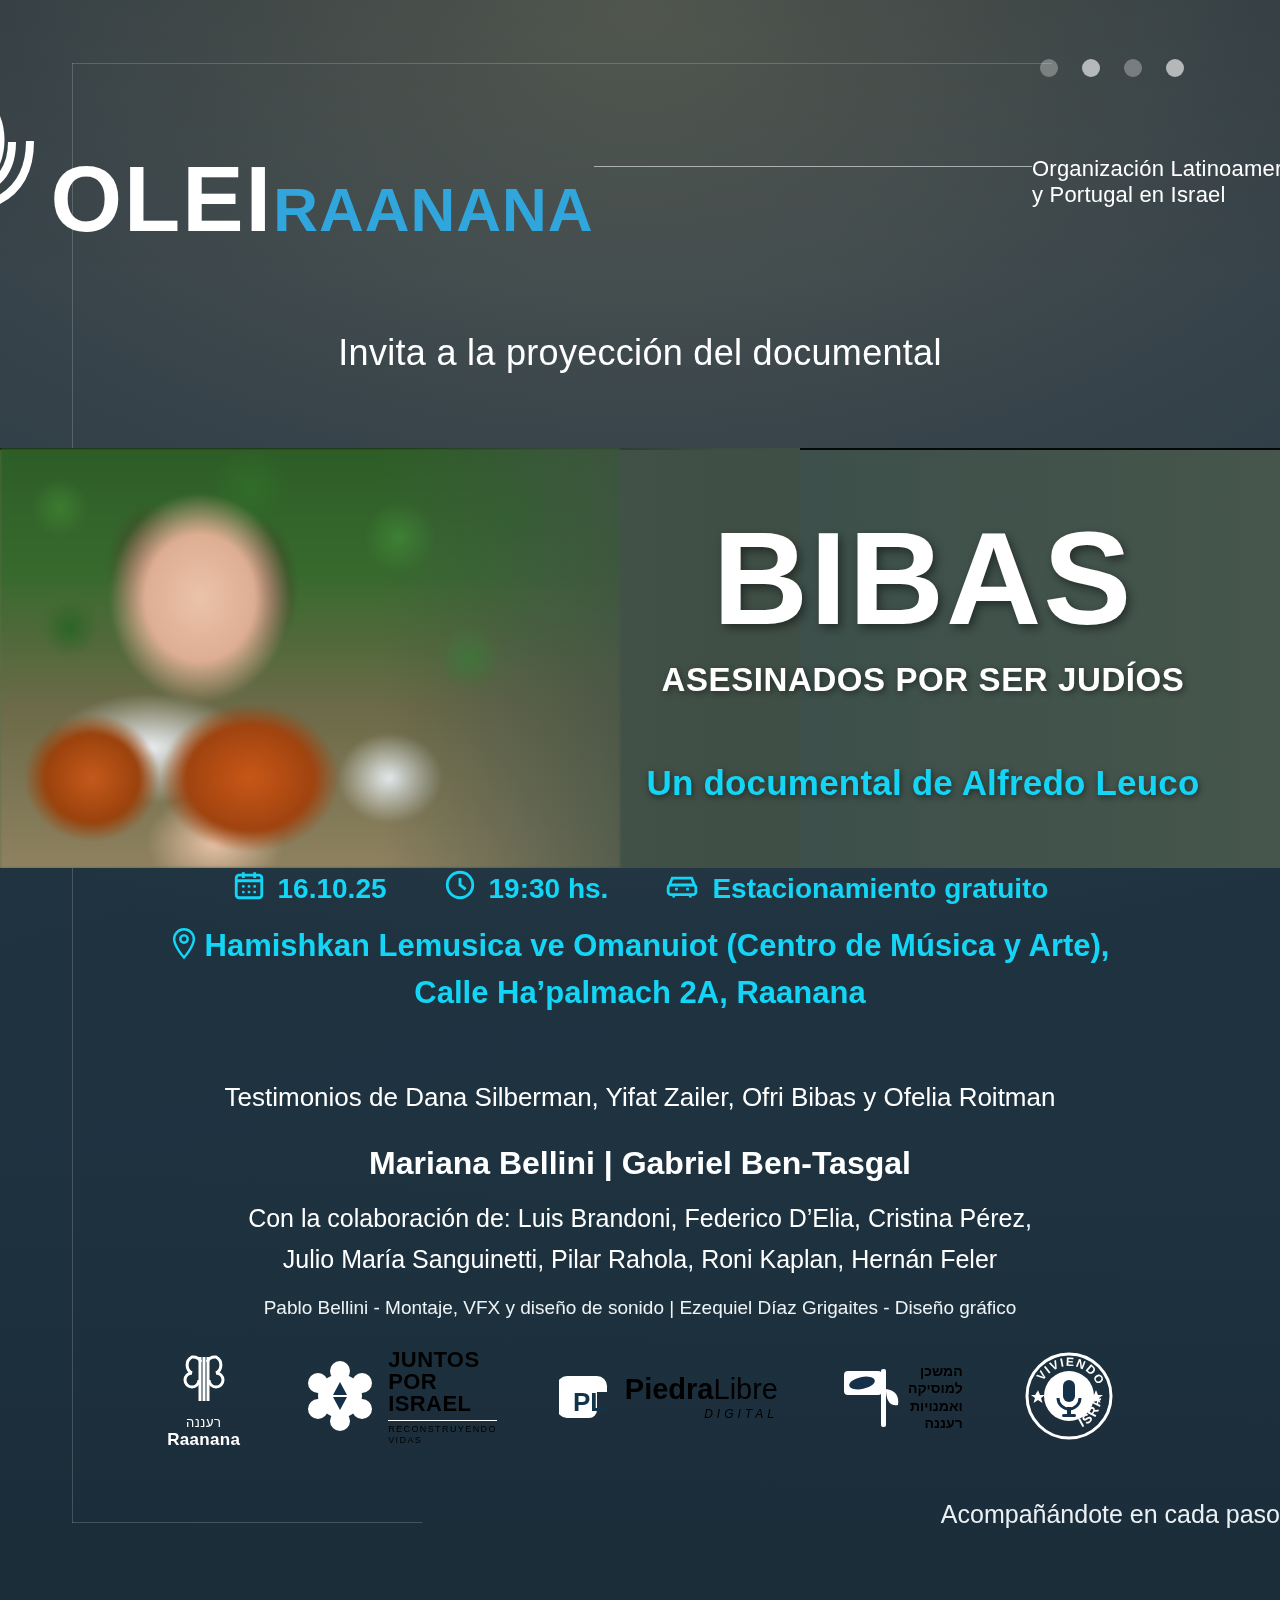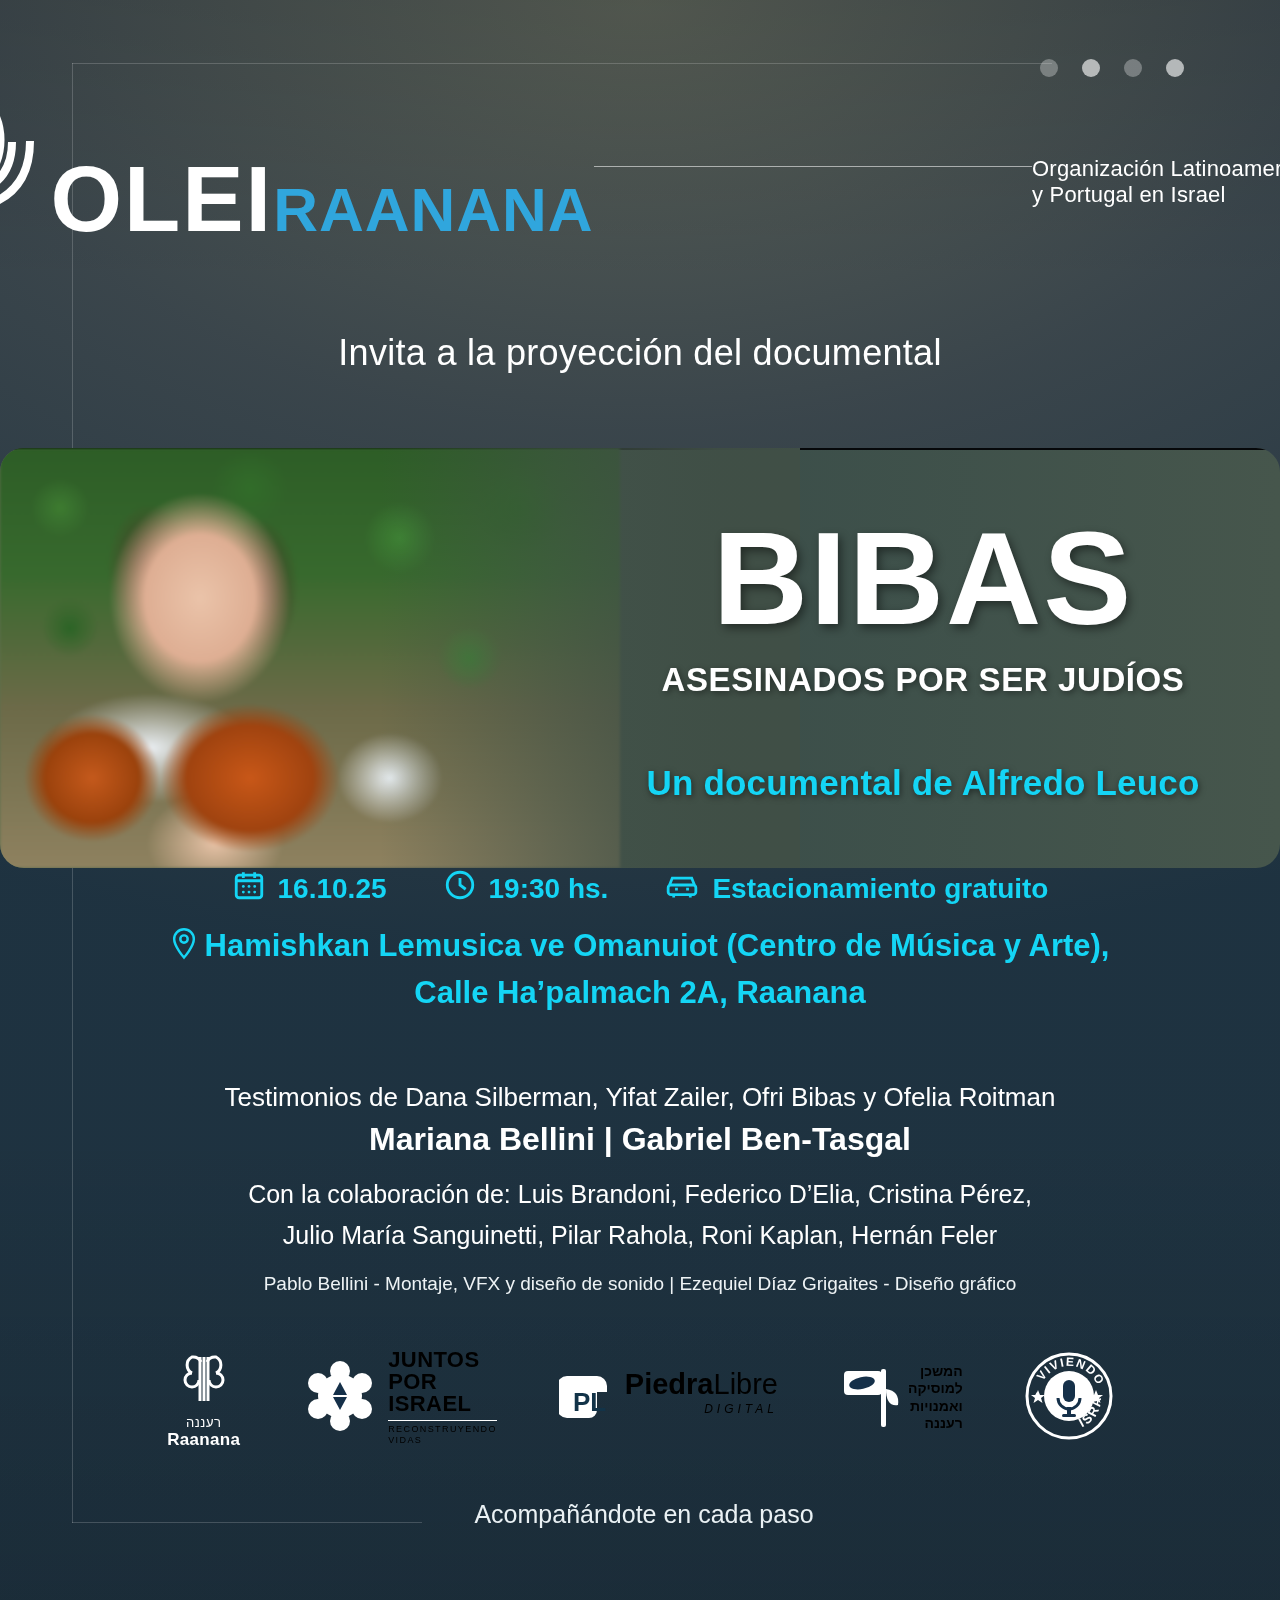--- a/index.html
+++ b/index.html
@@ -50,21 +50,20 @@
   .invite{
     text-align:center; color:#fff; font-size:36px; font-weight:400;
     margin-top:34px; letter-spacing:.3px;
   }
 
   
   .hero{
     position:absolute; left:0; top:448px; width:1280px; height:420px; z-index:3;
     overflow:hidden;
     background:linear-gradient(90deg,#5c6f4d 0%, #4c5f46 18%, #44544a 40%, #3c4f4a 60%, #46564c 100%);
-    border-radius:24px;
   }
   .hero-top-bar{ position:absolute; left:0; right:0; top:-8px; height:10px; background:#06080a; }
   .photo{
     position:absolute; left:0; top:0; width:620px; height:420px;
     background:
       radial-gradient(ellipse 130px 150px at 200px 150px, #e8c3ab 0%, #dcae95 42%, rgba(220,174,149,0) 70%),
       radial-gradient(ellipse 60px 90px at 150px 120px, #4a3526 0%, rgba(74,53,38,0) 72%),
       radial-gradient(ellipse 55px 95px at 258px 140px, #3f2d20 0%, rgba(63,45,32,0) 74%),
       radial-gradient(ellipse 115px 95px at 250px 330px, #c4581c 0%, #9c4412 55%, rgba(156,68,18,0) 78%),
       radial-gradient(ellipse 85px 80px at 92px 330px, #c05a20 0%, #97430f 55%, rgba(151,67,15,0) 80%),
@@ -109,48 +108,48 @@
   .info-item svg{ flex:none; }
   .addr{
     margin-top:16px; text-align:center; color:#14d5f5; font-size:31px; font-weight:700;
     line-height:1.38;
   }
   .addr .pin{ display:inline-block; vertical-align:-4px; margin-right:8px; }
 
   
   .credits{ position:absolute; left:0; right:0; top:1078px; text-align:center; color:#fff; z-index:5; }
   .c1{ font-size:26px; line-height:1.5; }
-  .c2{ font-size:32px; font-weight:700; margin-top:4px; }
+  .c2{ font-size:32px; font-weight:700; margin-top:28px; }
   .c3{ font-size:25px; line-height:1.62; margin-top:16px; }
   .c4{ font-size:19px; margin-top:18px; color:#eef3f5; }
 
   
   .sponsors{
     position:absolute; left:0; right:0; top:1345px; z-index:5;
     display:flex; align-items:center; justify-content:center; gap:62px;
   }
   .sp{ display:flex; flex-direction:column; align-items:center; color:#fff; }
   .sp-raanana-txt{ font-size:13px; letter-spacing:.5px; margin-top:2px; }
   .sp-raanana-name{ font-size:17px; font-weight:700; letter-spacing:.3px; }
   .sp-juntos{ display:flex; align-items:center; gap:10px; }
   .sp-juntos-words{ display:flex; flex-direction:column; line-height:1.02; }
   .sp-juntos-words b{ font-size:22px; font-weight:700; letter-spacing:.4px; }
   .sp-juntos-rule{ height:1px; background:#fff; margin:4px 0 3px; }
   .sp-juntos-small{ font-size:9px; letter-spacing:1.4px; line-height:1.25; }
-  .sp-piedra{ display:flex; align-items:flex-start; gap:8px; }
+  .sp-piedra{ display:flex; align-items:center; gap:8px; }
   .sp-piedra-words{ display:flex; flex-direction:column; }
   .pl-name{ font-size:29px; line-height:1; }
   .pl-name b{ font-weight:700; }
   .pl-name span{ font-weight:400; }
   .pl-digital{ font-size:12px; letter-spacing:4px; text-align:right; margin-top:3px;font-style:italic; }
   .sp-mishkan{ display:flex; align-items:center; gap:8px; }
   .sp-mishkan-he{ font-size:14px; font-weight:700; line-height:1.22; text-align:right; direction:rtl; }
 
   .footer{
-    position:absolute; left:8px; right:0; top:1500px; text-align:center;
+    position:absolute; left:8px; right:0; top:1500px; text-align:right;
     color:#eaf1f4; font-size:25px; z-index:5;
   }
 </style>
 </head>
 <body>
 
 <div id="poster"></div>
 
 <div class="frame-line frame-top"></div>
 <div class="frame-line frame-left"></div>

